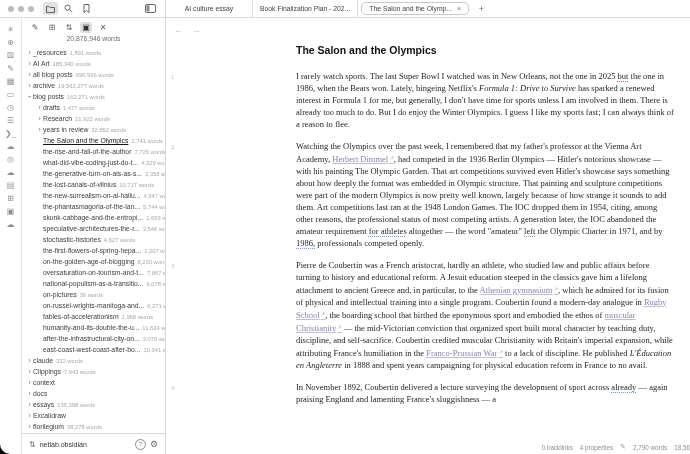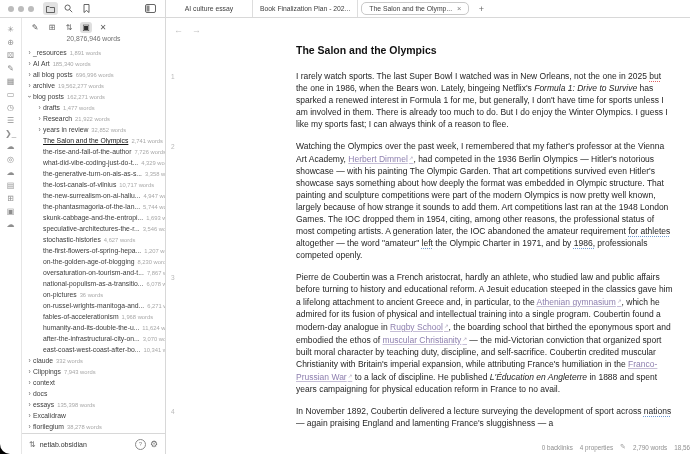--- a/index.html
+++ b/index.html
@@ -44,21 +44,21 @@
   .vspacer{flex:1;}
   .vhelp{width:9px;height:9px;border:1px solid #8a8a8a;border-radius:50%;font-size:6px;color:#8a8a8a;
     display:flex;align-items:center;justify-content:center;}
   .vgear{font-size:9px;color:#6d6d6d;}
   
   .editor{flex:1;position:relative;overflow:hidden;background:#fff;}
   .nav{position:absolute;top:7px;left:8px;display:flex;gap:9px;color:#c2c2c2;font-size:9px;}
   .doc{padding-top:26px;}
   .title-row,.para{display:flex;}
   .title-row{margin-bottom:14px;}
-  .para{margin-bottom:10px;}
+  .para{margin-bottom:10px;font-family:Liberation Serif, serif;}
   .lnum{flex:0 0 130px;width:130px;padding-left:5px;box-sizing:border-box;font-size:6.5px;
     color:#b9b9b9;line-height:12px;padding-top:1px;}
   .doctitle{margin:0;font-size:10.5px;font-weight:bold;color:#111;}
   .ptext{width:378px;font-size:8.5px;line-height:12px;color:#1f1f1f;}
   .seg-italic{font-style:italic;}
   .seg-link{color:#8d7fae;text-decoration:underline;text-decoration-color:#c5bdd6;}
   .seg-link .ext{font-size:5.5px;vertical-align:2px;margin-left:1px;color:#a79fb5;}
   .sp-red{text-decoration:underline dotted #e06060;text-underline-offset:1.5px;}
   .sp-blue{text-decoration:underline dotted #6b9bd8;text-underline-offset:1.5px;}
   .statusbar{position:absolute;right:-2px;bottom:1px;display:flex;gap:7px;align-items:center;
@@ -347,21 +347,21 @@
             <div class="para">
               <span class="lnum">2</span>
               <div class="ptext">Watching the Olympics over the past week, I remembered that my father's professor at the Vienna Art Academy, <span class="seg-link">Herbert Dimmel<span class="ext">↗</span></span>, had competed in the 1936 Berlin Olympics — Hitler's notorious showcase — with his painting The Olympic Garden. That art competitions survived even Hitler's showcase says something about how deeply the format was embedded in Olympic structure. That painting and sculpture competitions were part of the modern Olympics is now pretty well known, largely because of how strange it sounds to add them. Art competitions last ran at the 1948 London Games. The IOC dropped them in 1954, citing, among other reasons, the professional status of most competing artists. A generation later, the IOC abandoned the amateur requirement <span class="sp-blue">for athletes</span> altogether — the word "amateur" <span class="sp-blue">left</span> the Olympic Charter in 1971, and by <span class="sp-blue">1986,</span> professionals competed openly.</div>
             </div>
             <div class="para">
               <span class="lnum">3</span>
               <div class="ptext">Pierre de Coubertin was a French aristocrat, hardly an athlete, who studied law and public affairs before turning to history and educational reform. A Jesuit education steeped in the classics gave him a lifelong attachment to ancient Greece and, in particular, to the <span class="seg-link">Athenian gymnasium<span class="ext">↗</span></span>, which he admired for its fusion of physical and intellectual training into a single program. Coubertin found a modern-day analogue in <span class="seg-link">Rugby School<span class="ext">↗</span></span>, the boarding school that birthed the eponymous sport and embodied the ethos of <span class="seg-link">muscular Christianity<span class="ext">↗</span></span> — the mid-Victorian conviction that organized sport built moral character by teaching duty, discipline, and self-sacrifice. Coubertin credited muscular Christianity with Britain's imperial expansion, while attributing France's humiliation in the <span class="seg-link">Franco-Prussian War<span class="ext">↗</span></span> to a lack of discipline. He published <span class="seg-italic">L'Éducation en Angleterre</span> in 1888 and spent years campaigning for physical education reform in France to no avail.</div>
             </div>
             <div class="para">
               <span class="lnum">4</span>
-              <div class="ptext">In November 1892, Coubertin delivered a lecture surveying the development of sport across <span class="sp-blue">nations</span> — again praising England and lamenting France's sluggishness — a</div>
+              <div class="ptext">In November 1892, Coubertin delivered a lecture surveying the development of sport across <span class="sp-blue">already</span> — again praising England and lamenting France's sluggishness — a</div>
             </div>
           </div>
       </div>
       <div class="statusbar" id="statusbar">
           <span class="sb-item">0 backlinks</span>
           <span class="sb-item">4 properties</span>
           <span class="sb-icon">✎</span>
           <span class="sb-item">2,790 words</span>
           <span class="sb-item">18,56</span>
         </div>

